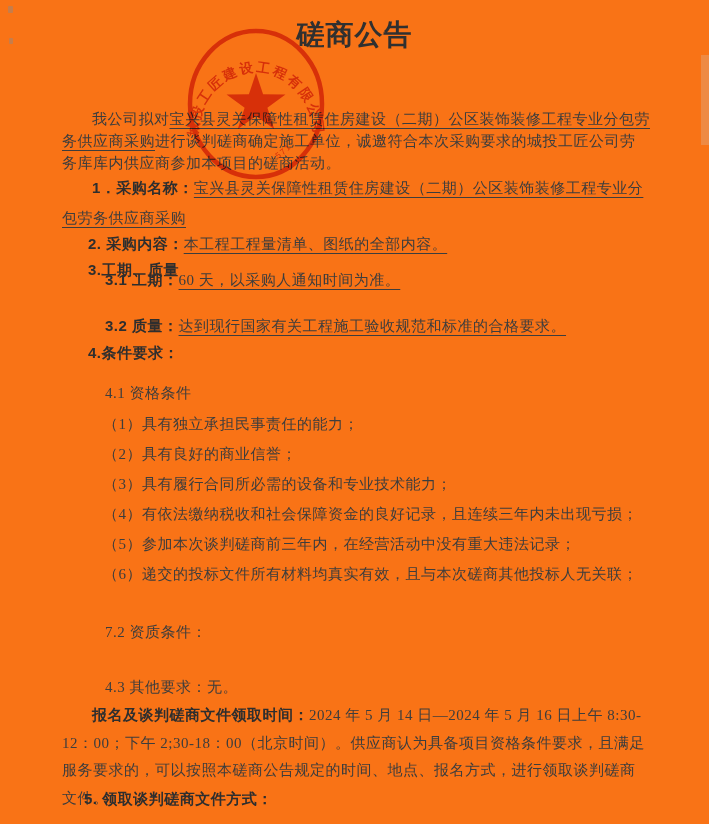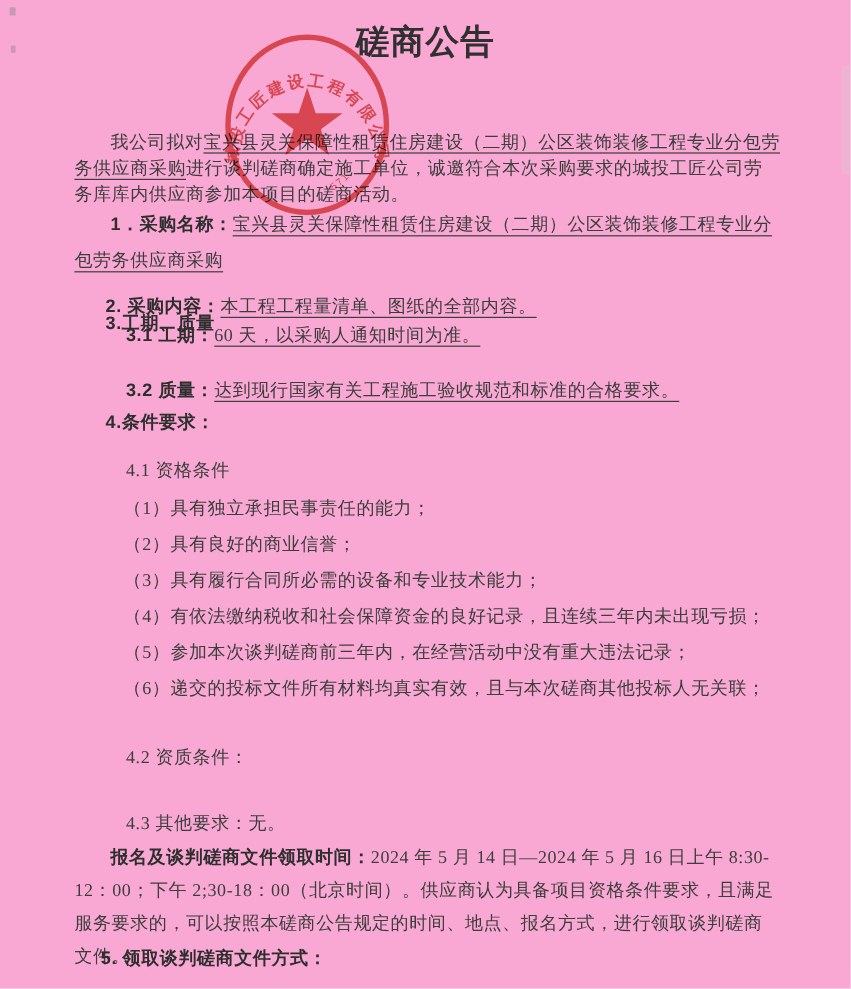--- a/index.html
+++ b/index.html
@@ -4,33 +4,33 @@
 <style>
   html,body{margin:0;padding:0;}
   body{
     width:709px;height:824px;
     background:#ffffff;
     font-family:"Liberation Serif","DejaVu Serif",serif;
     color:#3d3d3d;
     position:relative;
     overflow:hidden;
   }
-  .page{position:absolute;inset:0;background:#f9a8d4;}
+  .page{position:absolute;inset:0;background:#f97316;}
   .blk{position:absolute;left:62px;width:588px;font-size:15px;letter-spacing:.5px;line-height:22px;margin-top:24px;}
   .hei{font-family:Liberation Sans, sans-serif;font-weight:700;color:#2e2e2e;}
   .u{text-decoration:underline;text-underline-offset:4px;text-decoration-thickness:1px;}
   .title{
     top:18px;left:0;width:709px;text-align:center;
     font-family:"Liberation Sans","DejaVu Sans",sans-serif;
     font-weight:700;font-size:28px;line-height:34px;color:#303030;
     position:absolute;letter-spacing:1px;
   }
   .intro{top:84px;text-indent:2em;}
   .s1{top:149px;line-height:30px;text-indent:2em;}
-  .s2{top:221px;text-indent:26px;}
+  .s2{top:209px;text-indent:26px;}
   .s3h{top:235px;text-indent:26px;}
   .s31{top:245px;text-indent:43px;}
   .s32{top:291px;text-indent:43px;}
   .s4h{top:318px;text-indent:26px;}
   .s41h{top:358px;text-indent:43px;}
   .items{top:385px;}
   .items > div{line-height:30px;text-indent:41px;}
   .s42h{top:597px;text-indent:43px;}
   .s42line{top:618px;left:62px;width:600px;letter-spacing:0;font-size:14.6px;white-space:nowrap;}
   .s43{top:652px;text-indent:43px;}
@@ -75,21 +75,21 @@
 
   <div class="blk items">
     <div>（1）具有独立承担民事责任的能力；</div>
     <div>（2）具有良好的商业信誉；</div>
     <div>（3）具有履行合同所必需的设备和专业技术能力；</div>
     <div>（4）有依法缴纳税收和社会保障资金的良好记录，且连续三年内未出现亏损；</div>
     <div>（5）参加本次谈判磋商前三年内，在经营活动中没有重大违法记录；</div>
     <div>（6）递交的投标文件所有材料均真实有效，且与本次磋商其他投标人无关联；</div>
   </div>
 
-  <p class="blk s42h">4.2 资质条件：</p>
+  <p class="blk s42h">7.2 资质条件：</p>
 
 
   <p class="blk s43">4.3 其他要求：无。</p>
 
   <p class="blk signup"><span class="hei">报名及谈判磋商文件领取时间：</span><span>2024 年 5 月 14 日—2024 年 5 月 16 日上午 8:30-12：00；下午 2;30-18：00（北京时间）。供应商认为具备项目资格条件要求，且满足服务要求的，可以按照本磋商公告规定的时间、地点、报名方式，进行领取谈判磋商文件。</span></p>
 
   <p class="blk s5h hei">5. 领取谈判磋商文件方式：</p>
 
 
   <svg class="stamp" viewBox="0 0 150 160" aria-hidden="true">

